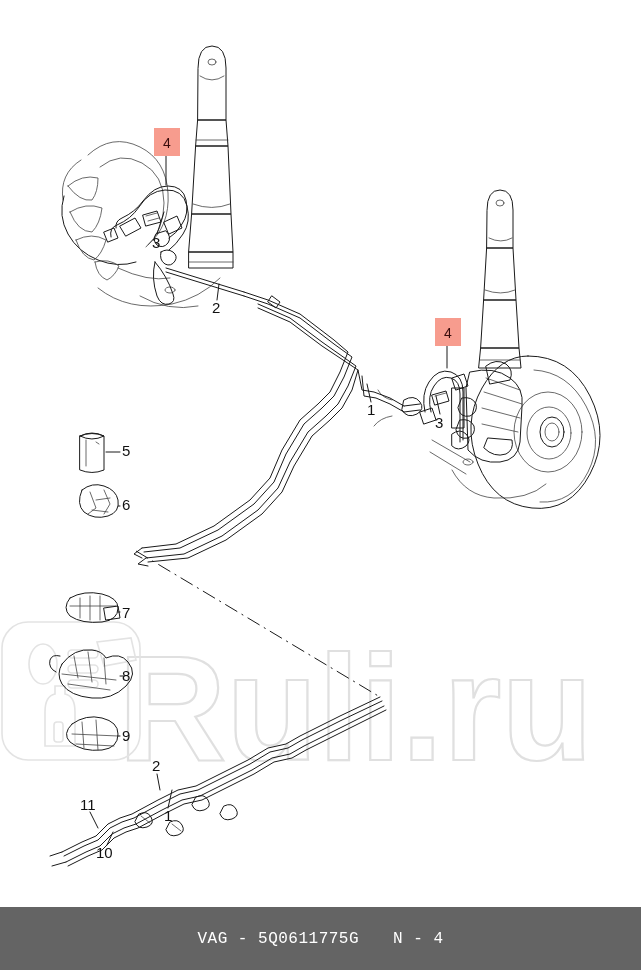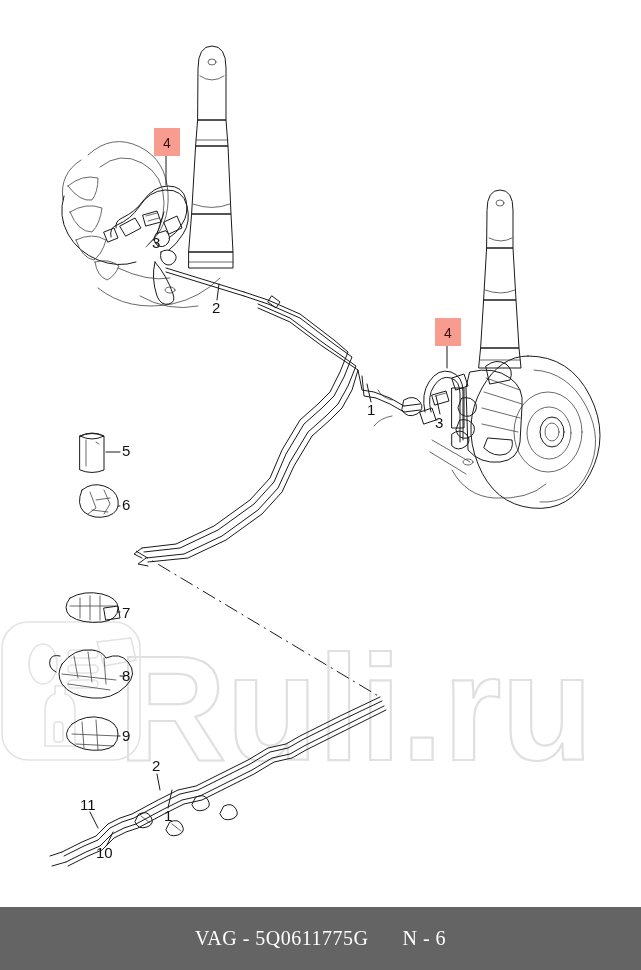--- a/index.html
+++ b/index.html
@@ -3,22 +3,22 @@
 <meta charset="utf-8">
 <style>
   html,body{margin:0;padding:0;background:#ffffff;}
   body{width:641px;height:970px;overflow:hidden;
        font-family:"Liberation Sans",sans-serif;}
   #page{position:relative;width:641px;height:970px;background:#fff;}
   #diagram{position:absolute;left:0;top:0;width:641px;height:907px;}
   .footer{position:absolute;left:0;top:907px;width:641px;height:63px;
           background:#646464;display:flex;align-items:center;
           justify-content:center;gap:34px;}
-  .footer span{color:#ffffff;font-size:20px;letter-spacing:.5px;
-               font-family:Liberation Serif, serif;font-weight:400;}
+  .footer span{color:#ffffff;font-size:16px;letter-spacing:.5px;
+               font-family:Liberation Mono, monospace;font-weight:400;}
   svg{display:block;}
   .ln{fill:none;stroke:#1a1a1a;stroke-width:1;stroke-linejoin:round;stroke-linecap:round;}
   .lnt{fill:none;stroke:#444;stroke-width:.8;stroke-linejoin:round;stroke-linecap:round;}
   .num{font-family:"Liberation Sans",sans-serif;font-size:15px;fill:#111;}
   .numbox{font-family:"Liberation Sans",sans-serif;font-size:14px;fill:#3a0d0d;}
   .wm{fill:none;stroke:#e0e0e0;stroke-width:2.2;
       font-family:"Liberation Sans",sans-serif;font-size:150px;font-weight:700;}
   .wmlogo{fill:none;stroke:#e3e3e3;stroke-width:1.6;}
 </style>
 </head>
@@ -282,15 +282,15 @@
       <text class="num" x="122" y="741">9</text>
       <text class="num" x="152" y="771">2</text>
       <text class="num" x="164" y="821">1</text>
       <text class="num" x="80" y="810">11</text>
       <text class="num" x="96" y="858">10</text>
     </g>
   </svg>
 
   <div class="footer">
     <span>VAG - 5Q0611775G</span>
-    <span>N - 6</span>
+    <span>N - 4</span>
   </div>
 </div>
 
 </body></html>

